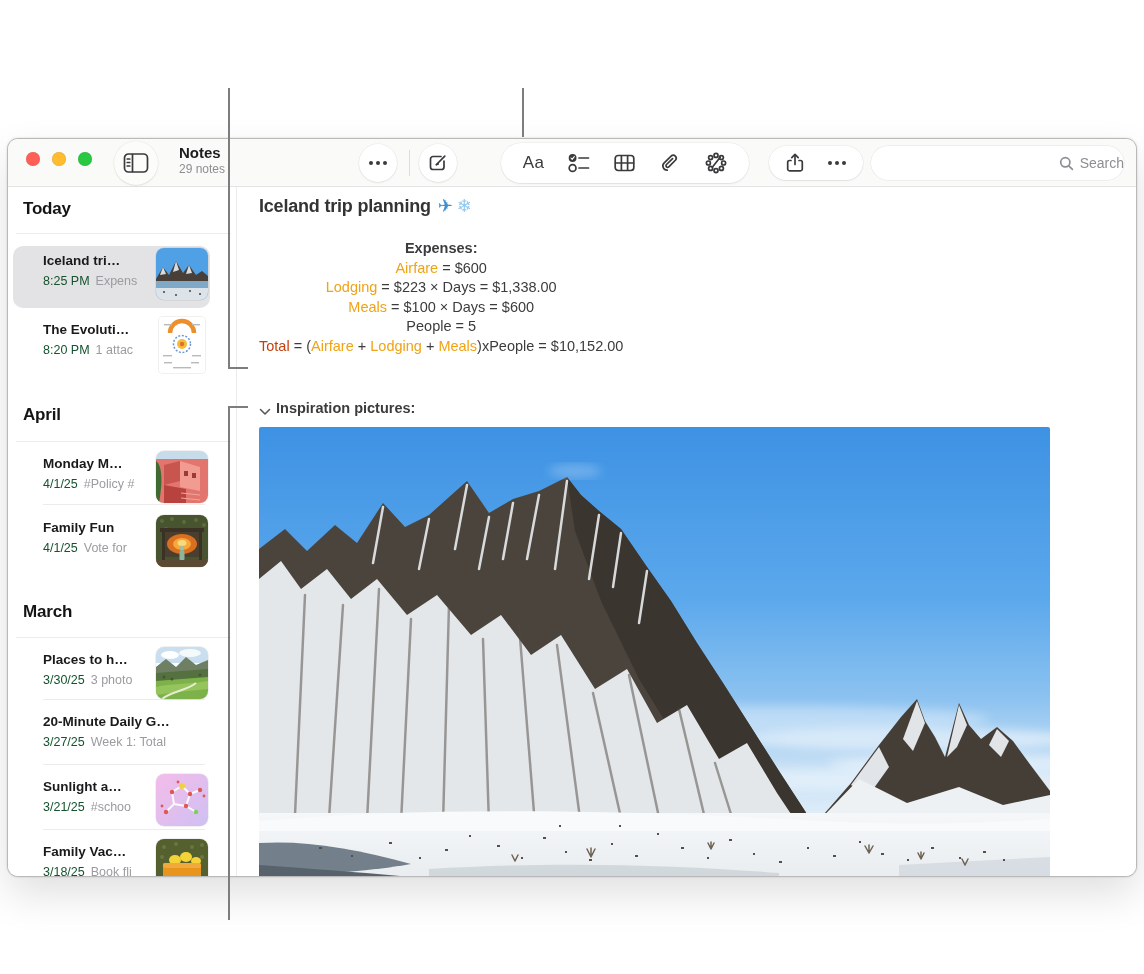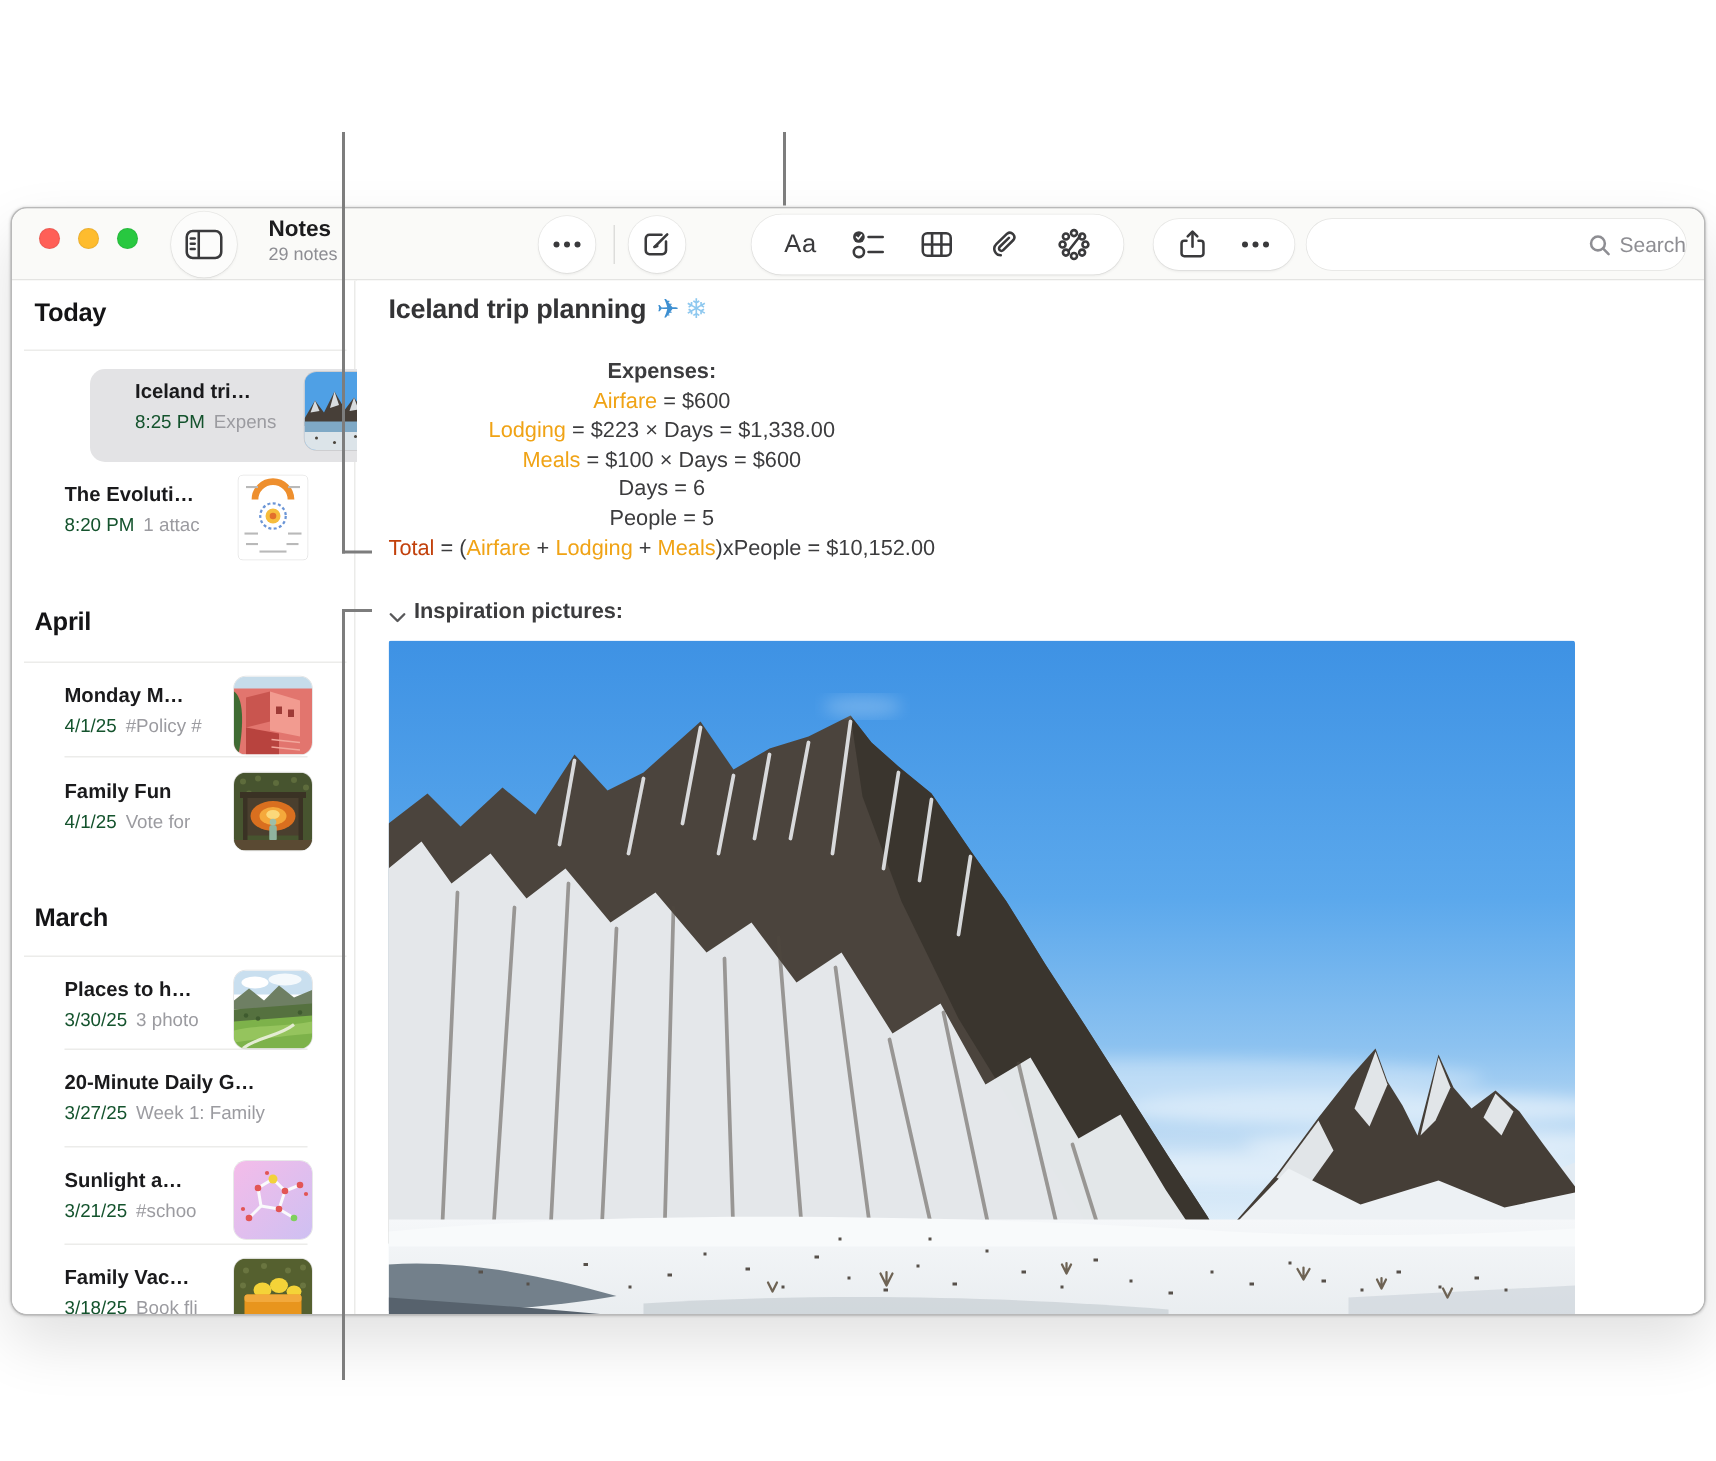--- a/index.html
+++ b/index.html
@@ -48,21 +48,21 @@
   .search-pill span { font-size:14px; color:#8e8e93; }
 
   .dots { display:flex; gap:3px; }
   .dots i { width:4px; height:4px; background:#3a3a3c; border-radius:50%; }
 
   
   .sidebar { position:absolute; left:0; top:48px; width:229px; height:691px; background:#fff; border-right:1px solid #ebebe9; }
   .sec-header { position:absolute; left:15px; font-size:17px; font-weight:bold; color:#141416; letter-spacing:-.2px; }
   .sb-divider { position:absolute; height:1px; background:#ececea; }
   .note-item { position:absolute; left:5px; width:197px; height:62px; border-radius:10px; cursor:default; }
-  .note-item.selected { background:#e3e3e5;margin-left:47px; }
+  .note-item.selected { background:#e3e3e5; }
   .ni-title { position:absolute; left:30px; top:7px; width:112px; font-size:13.5px; font-weight:bold; color:#1a1a1c;
     white-space:nowrap; overflow:hidden; }
   .ni-title.wide { width:165px; }
   .ni-row2 { position:absolute; left:30px; top:28px; width:112px; font-size:12.5px; white-space:nowrap; overflow:hidden; }
   .ni-row2.wide { width:165px; }
   .ni-date { color:#14532d; }
   .ni-snippet { color:#9b9ba0; margin-left:6px; }
   .thumb { position:absolute; left:143px; top:2px; width:52px; height:52px; border-radius:8px; overflow:hidden;
     box-shadow:0 0 0 .5px rgba(0,0,0,.12); }
   .thumb.page { left:146px; width:46px; height:56px; border-radius:3px; background:#fff; }
@@ -328,21 +328,21 @@
               <g fill="#3f5b2f">
                 <circle cx="8" cy="30" r="1.5"></circle>
                 <circle cx="16" cy="32" r="1.5"></circle>
                 <circle cx="44" cy="28" r="1.5"></circle>
               </g>
             </svg>
           </div>
         </div>
         <div class="note-item" style="top: 520px;">
           <div class="ni-title wide">20-Minute Daily G…</div>
-          <div class="ni-row2 wide"><span class="ni-date">3/27/25</span><span class="ni-snippet">Week 1: Family</span></div>
+          <div class="ni-row2 wide"><span class="ni-date">3/27/25</span><span class="ni-snippet">Week 1: Total</span></div>
         </div>
         <div class="note-item" style="top: 585px;">
           <div class="ni-title">Sunlight a…</div>
           <div class="ni-row2"><span class="ni-date">3/21/25</span><span class="ni-snippet">#schoo</span></div>
           <div class="thumb">
             <svg viewBox="0 0 52 52">
               <defs>
                 <linearGradient id="mg" x1="0" y1="0" x2="1" y2="1">
                   <stop offset="0" stop-color="#f4bce9"></stop>
                   <stop offset="1" stop-color="#cec0f2"></stop>
@@ -403,21 +403,20 @@
     <div class="content">
       <div class="note-title">
         <span>Iceland trip planning</span><span class="emoji-plane">✈</span><span class="emoji-snow">❄</span>
       </div>
 
       <div class="note-body" id="note-body">
           <div class="line"><span class="bold">Expenses:</span></div>
           <div class="line"><span style="color: rgb(240, 163, 21);">Airfare</span><span> = $600</span></div>
           <div class="line"><span style="color: rgb(240, 163, 21);">Lodging</span><span> = $223 × Days = $1,338.00</span></div>
           <div class="line"><span style="color: rgb(240, 163, 21);">Meals</span><span> = $100 × Days = $600</span></div>
-          <div class="line"><span>Days = 6</span></div>
           <div class="line"><span>People = 5</span></div>
           <div class="line"><span style="color: #c2410c;">Total</span><span> = (</span><span style="color: rgb(240, 163, 21);">Airfare</span><span> + </span><span style="color: rgb(240, 163, 21);">Lodging</span><span> + </span><span style="color: rgb(240, 163, 21);">Meals</span><span>)xPeople = $10,152.00</span></div>
         </div>
 
       <div class="insp-row">
         <div class="insp-chevron">
           <svg width="12" height="8" viewBox="0 0 12 8">
               <path d="M1.5,1.5 L6,6 L10.5,1.5" stroke="#58585a" stroke-width="1.6" fill="none" stroke-linecap="round" stroke-linejoin="round"></path>
             </svg>
         </div>

